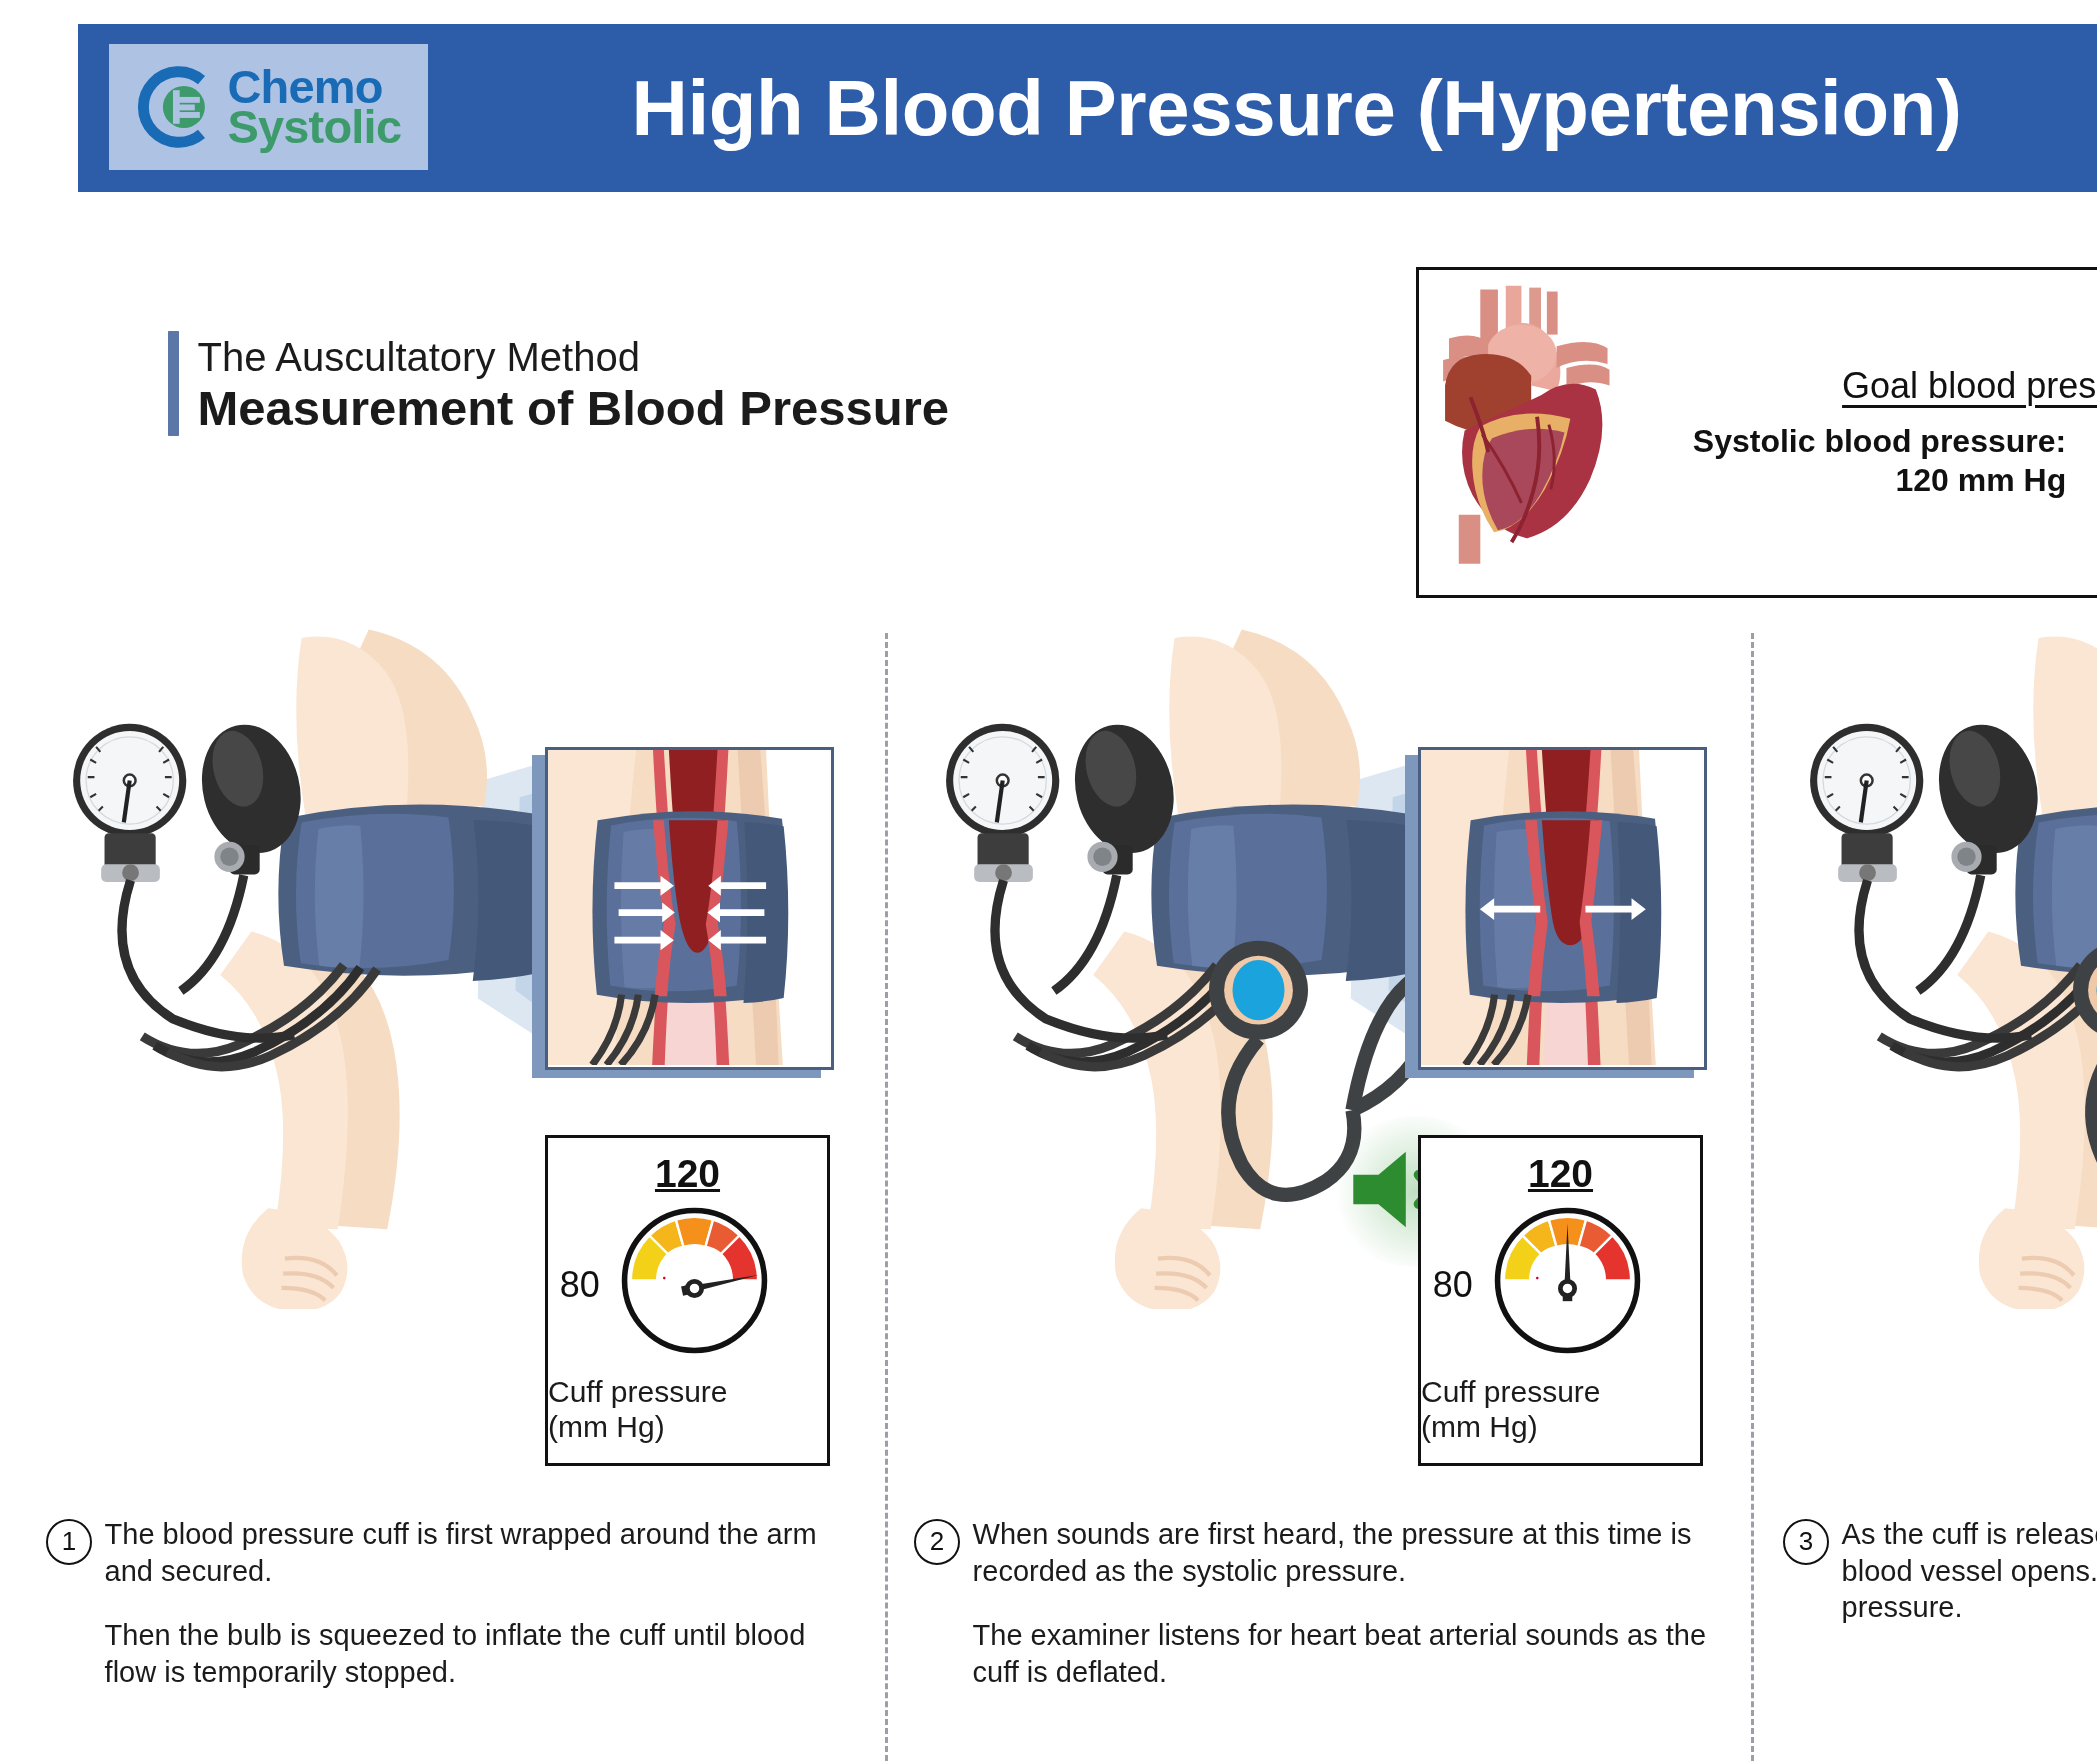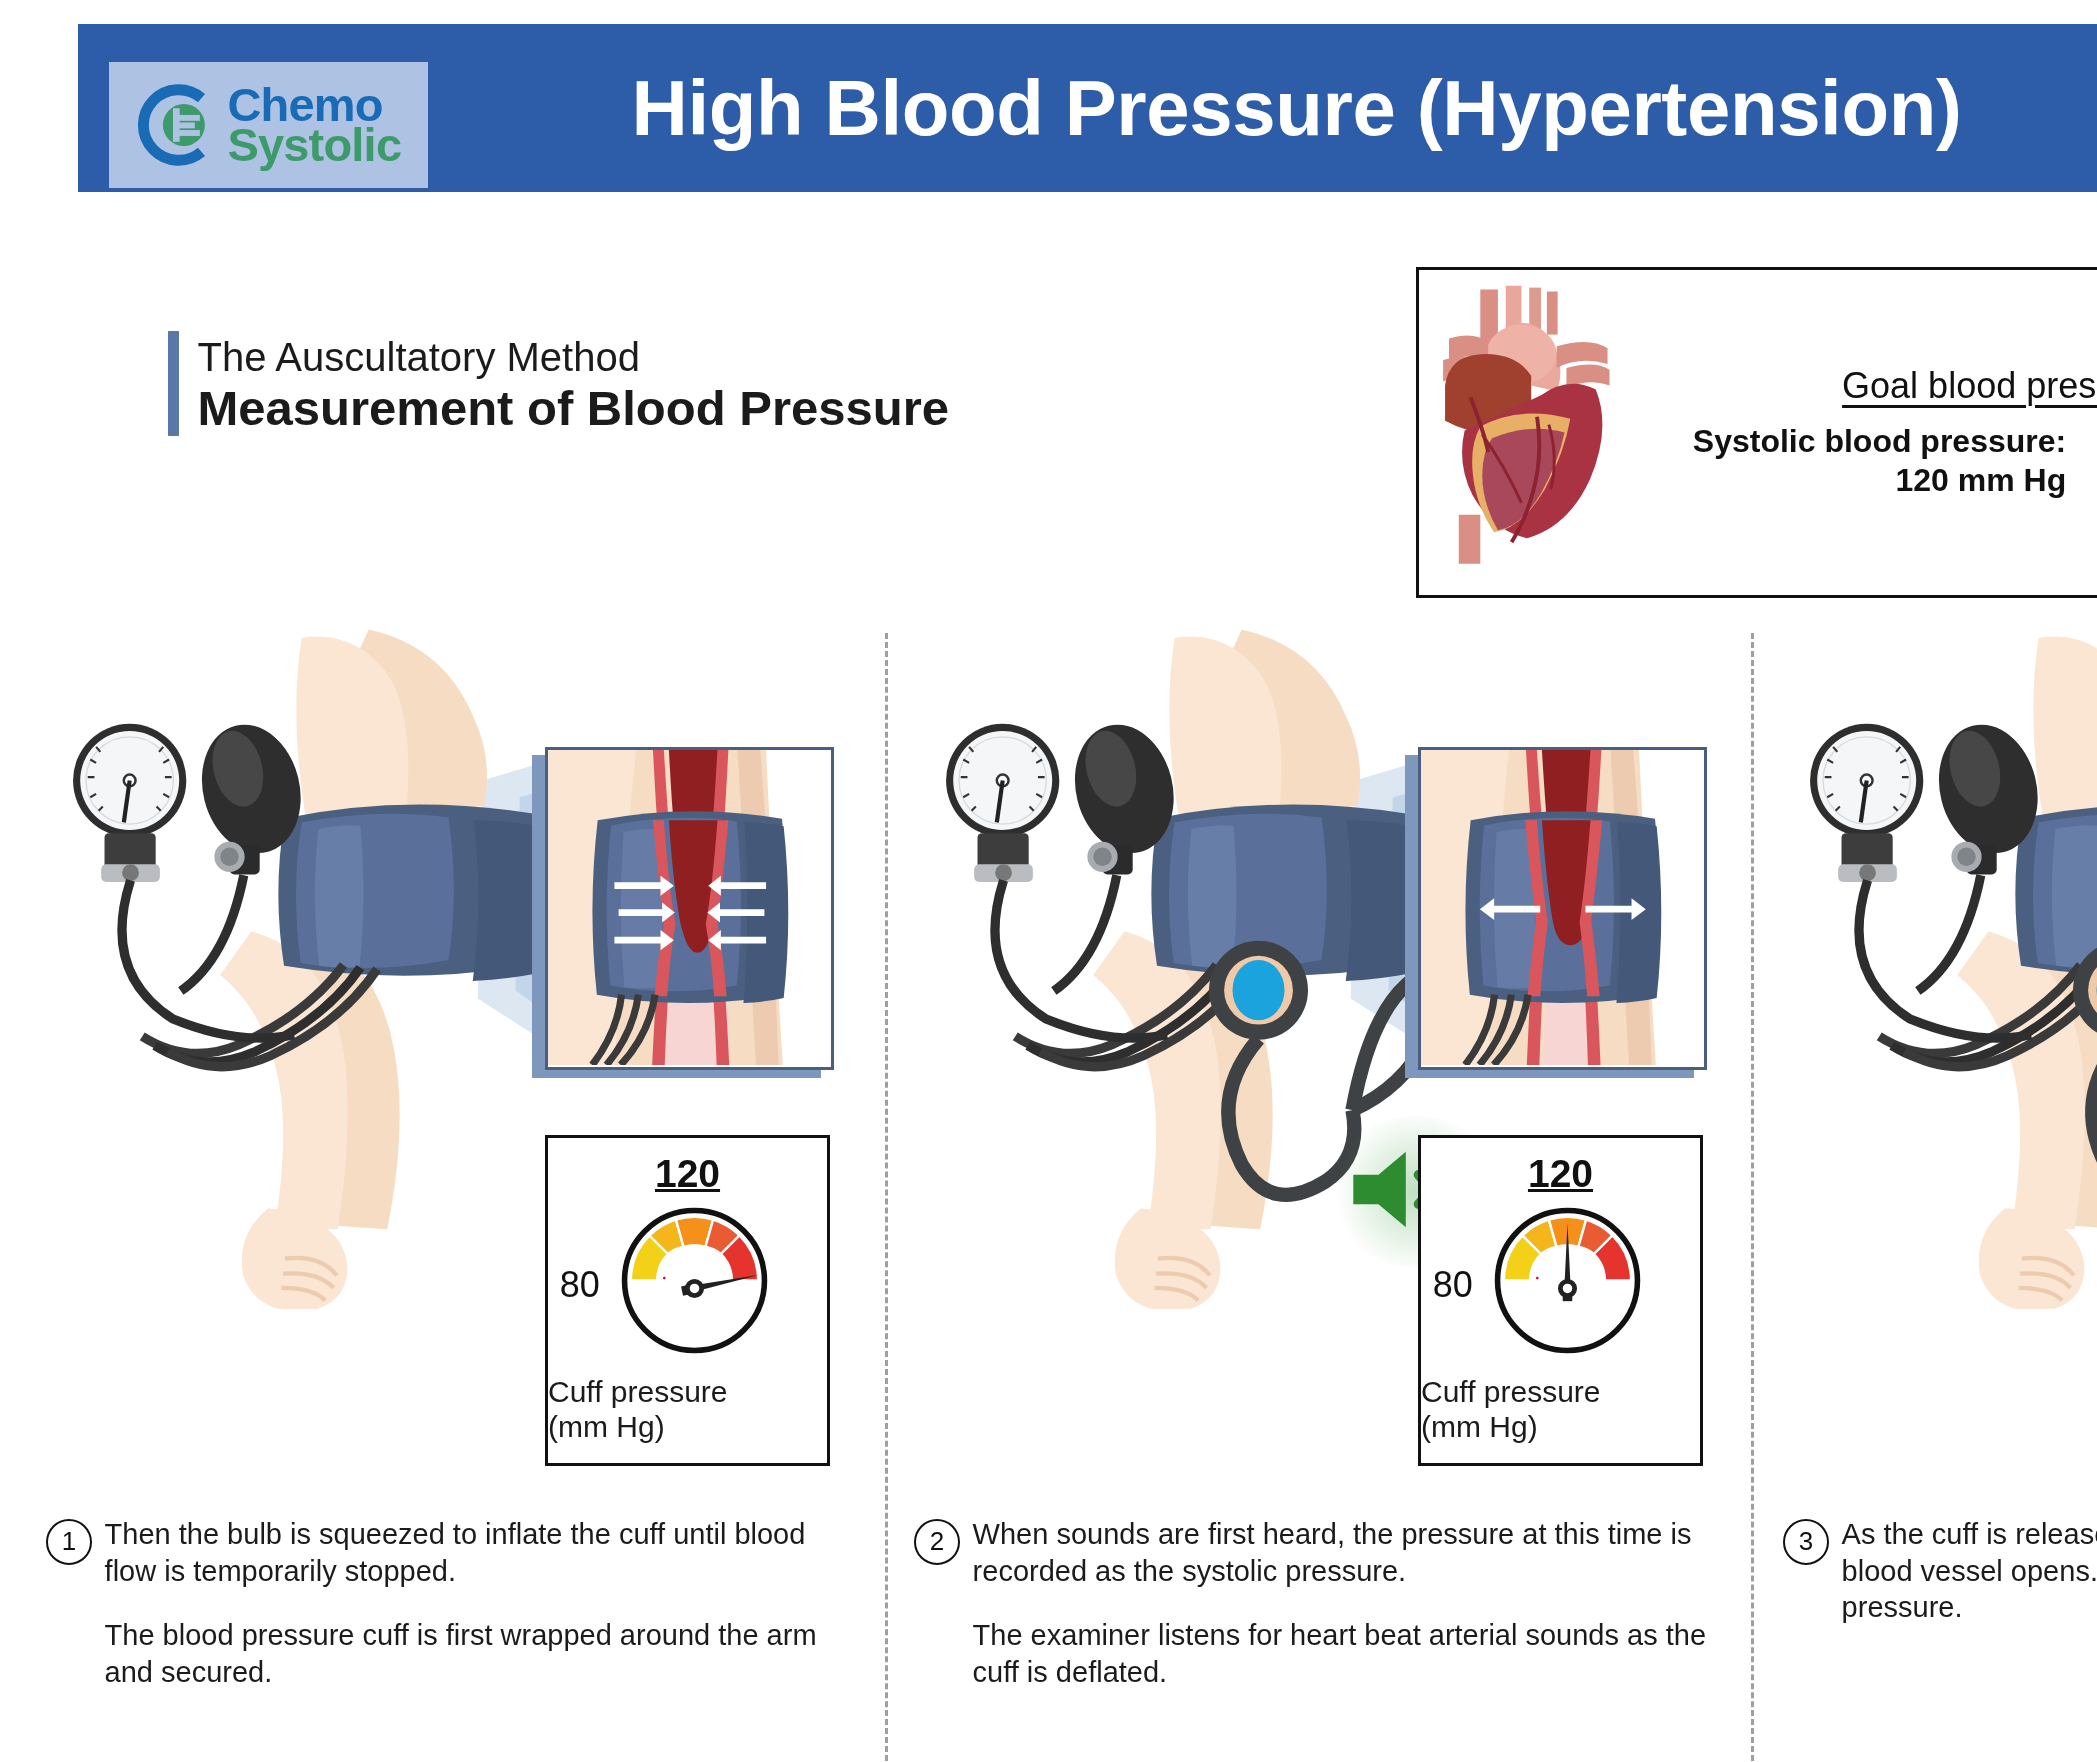--- a/index.html
+++ b/index.html
@@ -11,21 +11,21 @@
   .abs{position:absolute;}
 
   
   #header-bar{
     left:78px;top:24px;width:2437px;height:168px;
     background:var(--brand);
     display:flex;align-items:center;
   }
   #logo-box{
     position:absolute;left:31px;top:20px;width:319px;height:126px;
-    background:#aec3e4;display:flex;align-items:center;justify-content:center;gap:7.6px;margin-top:18px;
+    background:#aec3e4;display:flex;align-items:center;justify-content:center;gap:7.6px;
   }
   #logo-mark{width:84px;height:84px;position:relative;flex:0 0 auto;}
   #logo-words{display:flex;flex-direction:column;line-height:0.86;}
   #logo-chemo{font-size:47px;font-weight:bold;color:#1a6bb5;letter-spacing:-0.8px;}
   #logo-experts{font-size:47px;font-weight:bold;color:#3d9a6a;letter-spacing:-0.8px;}
   #header-title{
     width:100%;text-align:center;color:#ffffff;
     font-size:78px;font-weight:bold;letter-spacing:-0.4px;
   }
 
@@ -441,22 +441,22 @@
       <circle cx="1312" cy="826" r="30" fill="#3f4244"></circle>
       <circle cx="1218" cy="826" r="30" fill="#3f4244"></circle>
     </g>
   </svg>
 
 </div>
 
 <div class="abs caption" id="caption-1">
   <div class="step-num">1</div>
   <div class="caption-body">
+    <p>The blood pressure cuff is first wrapped around the arm and secured.</p>
     <p>Then the bulb is squeezed to inflate the cuff until blood flow is temporarily stopped.</p>
-    <p>The blood pressure cuff is first wrapped around the arm and secured.</p>
   </div>
 </div>
 
 <div class="abs caption" id="caption-2">
   <div class="step-num">2</div>
   <div class="caption-body">
     <p>When sounds are first heard, the pressure at this time is recorded as the systolic pressure.</p>
     <p>The examiner listens for heart beat arterial sounds as the cuff is deflated.</p>
   </div>
 </div>

